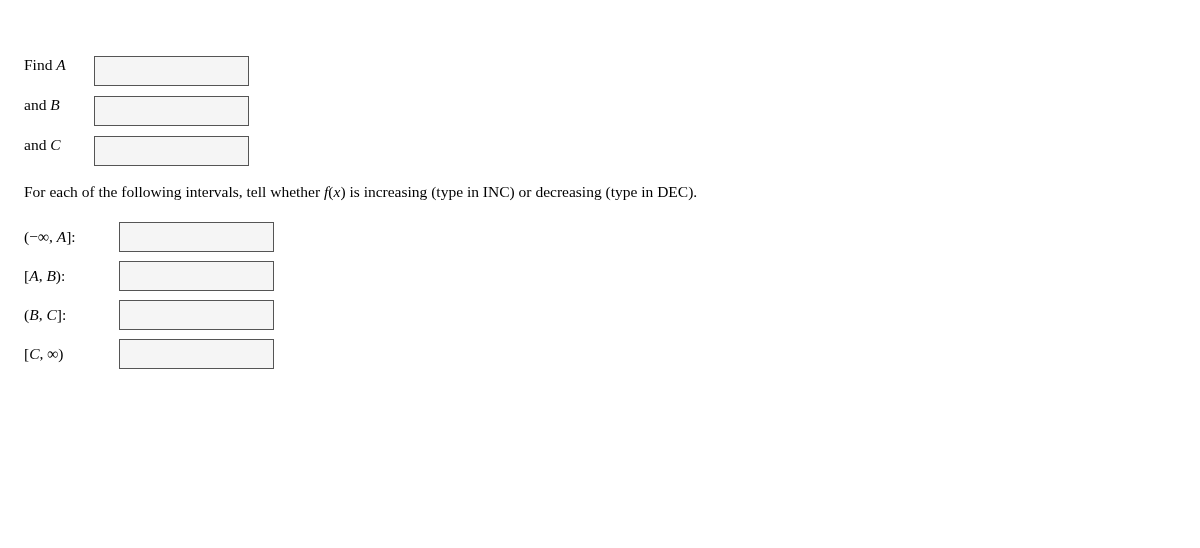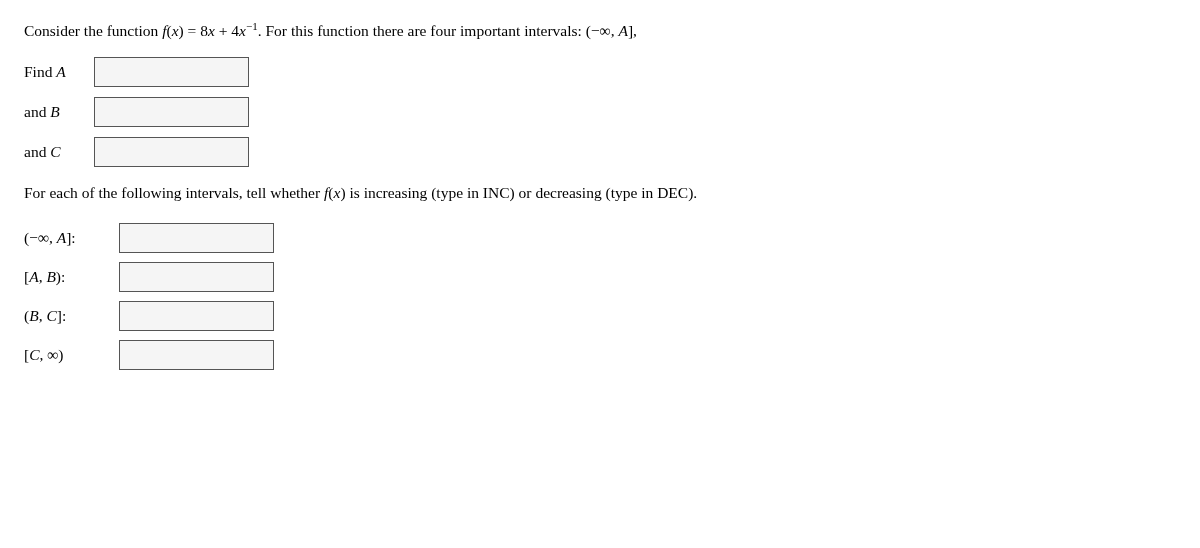--- a/index.html
+++ b/index.html
@@ -25,21 +25,21 @@
       margin-bottom: 14px;
     }
 
     sup {
       font-size: 11px;
       vertical-align: super;
     }
 
     .find-row {
       display: flex;
-      align-items: center;
+      align-items: flex-start;
       margin-bottom: 10px;
       font-size: 15.5px;
     }
 
     .find-row label {
       min-width: 70px;
       font-size: 15.5px;
     }
 
     .find-row input {
@@ -79,21 +79,20 @@
     }
 
     .math-italic {
       font-style: italic;
     }
   </style>
 </head>
 <body>
 
 <div class="intro-text">
-  <span>Consider the function <span class="math-italic">f</span>(<span class="math-italic">x</span>) = 8<span class="math-italic">x</span> + 4<span class="math-italic">x</span><sup>−1</sup>. For this function there are four important intervals: (−∞, <span class="math-italic">A</span>],</span>
   <br>
 </div>
 
 <div class="find-row">
   <label>Find <span class="math-italic">A</span></label>
   <input type="text" value="" style="">
 </div>
 
 <div class="find-row">
   <label>and <span class="math-italic">B</span></label>

